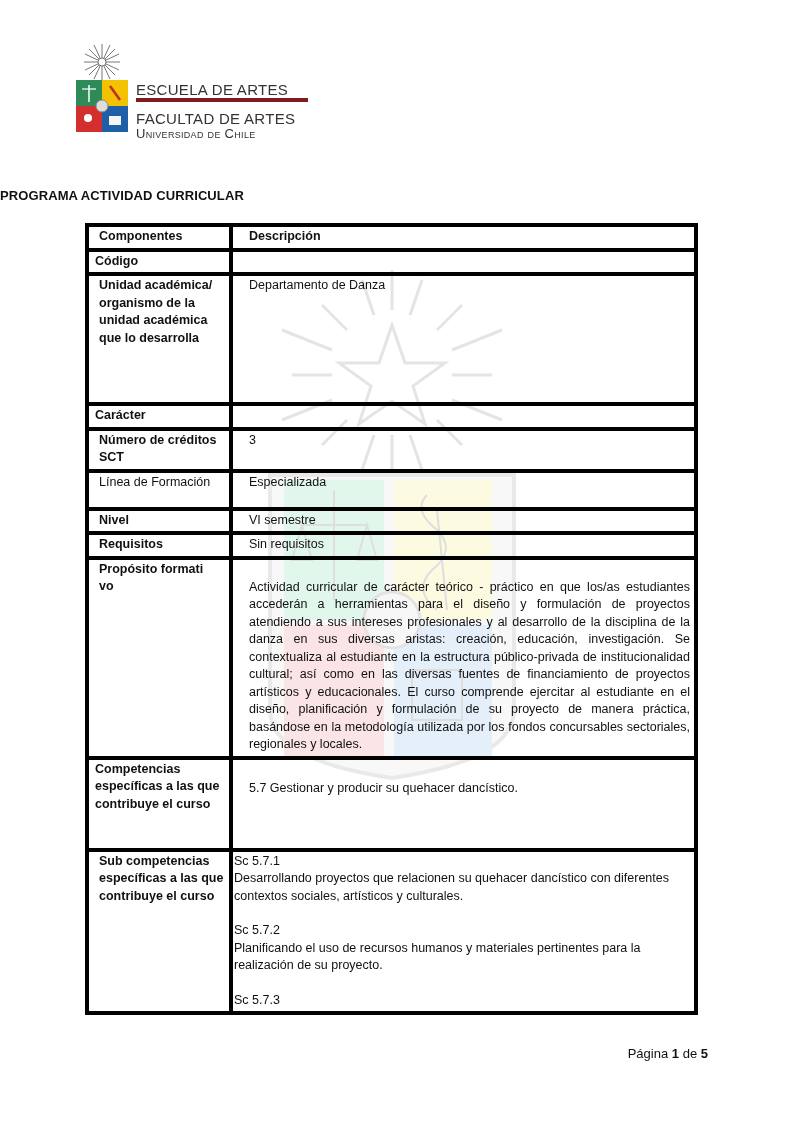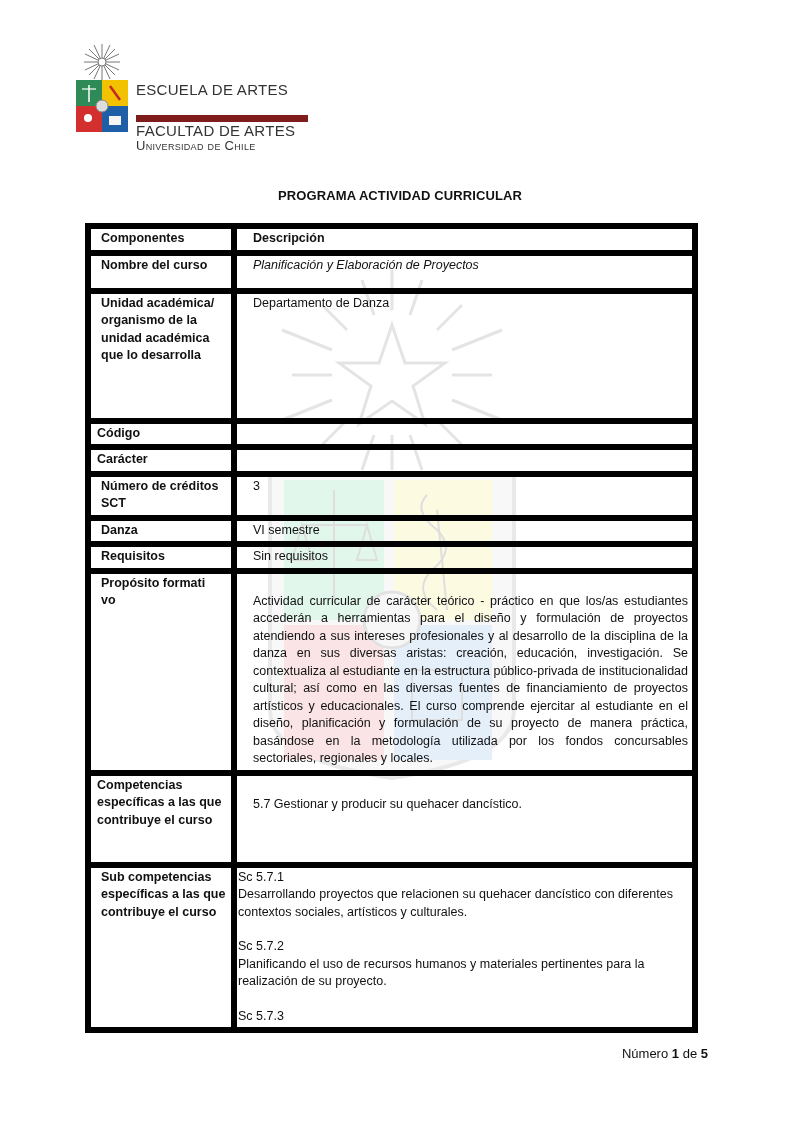--- a/index.html
+++ b/index.html
@@ -4,32 +4,32 @@
 <style>
   html, body { margin:0; padding:0; background:#ffffff; }
   body { width:800px; height:1130px; position:relative; overflow:hidden;
          font-family:"Liberation Sans", sans-serif; color:#111; }
 
   .logo { position:absolute; left:74px; top:42px; width:220px; height:92px; }
   .logo-rays { position:absolute; left:8px; top:0; width:40px; height:40px; }
   .logo-shield { position:absolute; left:2px; top:38px; width:52px; height:52px; }
   .logo-text { position:absolute; left:62px; top:40px; font-family:"Liberation Sans", sans-serif;
                color:#333; line-height:15px; letter-spacing:0.3px; }
-  .logo-line1 { font-size:15px; border-bottom:7px solid #7f1d1d; padding-bottom:18px; width:172px; }
-  .logo-line2 { font-size:15px; margin-top:1px; }
+  .logo-line1 { font-size:15px; border-bottom:4px solid #7f1d1d; padding-bottom:1px; width:172px; }
+  .logo-line2 { font-size:15px; margin-top:9px; }
   .logo-line3 { font-size:13px; font-variant:small-caps; }
 
   .watermark { position:absolute; left:262px; top:270px; width:260px; height:510px; opacity:0.55; pointer-events:none; }
 
-  .doc-title { position:absolute; left:0; width:800px; top:188px; text-align:center;
+  .doc-title { position:absolute; left:0; width:800px; top:188px; text-align:left;
                font-weight:bold; font-size:13px; letter-spacing:0.1px; }
 
   table.prog { position:absolute; left:85px; top:223px; width:613px; border-collapse:collapse;
                font-size:12.5px; line-height:17.5px; }
-  table.prog td { border:6px solid #000000; vertical-align:top; padding:1px 4px 2px 12px; background:transparent; }
+  table.prog td { border:4px solid #000000; vertical-align:top; padding:1px 4px 2px 12px; background:transparent; }
   table.prog td.c1 { width:106px; font-weight:bold; padding-left:6px; }
   table.prog td.c1.ind { padding-left:10px; }
   table.prog td.c2 { padding-left:16px; }
   table.prog td.c2.tight { padding-left:1px; }
   .it { font-style:italic; }
   .just { text-align:justify; padding-right:8px; }
   .gap { height:17px; }
 
   .footer { position:absolute; right:92px; top:1046px; font-size:13px; }
   .footer b { font-weight:bold; }
@@ -108,42 +108,42 @@
 </svg>
 
 <div class="doc-title">PROGRAMA ACTIVIDAD CURRICULAR</div>
 
 <table class="prog">
   <tbody>
       <tr style="height:20px;">
     <td class="c1 ind">Componentes</td>
     <td class="c2" style="font-weight:bold;">Descripción</td>
   </tr>
-  <tr style="height:38px;">
-    <td class="c1 ind">Nombre del curso</td>
-    <td class="c2 it">Planificación y Elaboración de Proyectos</td>
+  <tr style="height:20px;">
+    <td class="c1">Código</td>
+    <td class="c2"></td>
   </tr>
   <tr style="height:130px;">
     <td class="c1 ind">Unidad académica/ organismo de la unidad académica que lo desarrolla</td>
     <td class="c2">Departamento de Danza</td>
-  </tr>
-  <tr style="height:20px;">
-    <td class="c1">Código</td>
-    <td class="c2"></td>
   </tr>
   <tr style="height:20px;border-radius:9px;">
     <td class="c1">Carácter</td>
     <td class="c2"></td>
   </tr>
   <tr style="height:36px;">
     <td class="c1 ind">Número de créditos SCT</td>
     <td class="c2">3</td>
   </tr>
+  <tr style="height:38px;">
+    <td class="c1 ind" style="font-weight:normal;">Línea de Formación</td>
+    <td class="c2">Especializada</td>
+  </tr>
   <tr style="height:20px;">
-    <td class="c1 ind">Danza</td>
+    <td class="c1 ind">Nivel</td>
     <td class="c2">VI semestre</td>
   </tr>
   <tr style="height:20px;">
     <td class="c1 ind">Requisitos</td>
     <td class="c2">Sin requisitos</td>
   </tr>
   <tr style="height:186px;">
     <td class="c1 ind" style="word-break:break-all; padding-right:24px;">Propósito formativo</td>
     <td class="c2 just" style="padding-top:19px;">Actividad curricular de carácter teórico - práctico en que los/as estudiantes accederán a herramientas para el diseño y formulación de proyectos atendiendo a sus intereses profesionales y al desarrollo de la disciplina de la danza en sus diversas aristas: creación, educación, investigación. Se contextualiza al estudiante en la estructura público-privada de institucionalidad cultural; así como en las diversas fuentes de financiamiento de proyectos artísticos y educacionales. El curso comprende ejercitar al estudiante en el diseño, planificación y formulación de su proyecto de manera práctica, basándose en la metodología utilizada por los fondos concursables sectoriales, regionales y locales.</td>
   </tr>
@@ -160,17 +160,17 @@
       <div>Sc 5.7.2</div>
       <div>Planificando el uso de recursos humanos y materiales pertinentes para la realización de su proyecto.</div>
       <div class="gap"></div>
       <div>Sc 5.7.3</div>
     </td>
   </tr>
 </tbody>
   </table>
 
 <div class="footer">
-  <span>Número</span>
+  <span>Página</span>
   <b>1</b>
   <span>de</span>
   <b>5</b>
 </div>
 
 </body></html>

